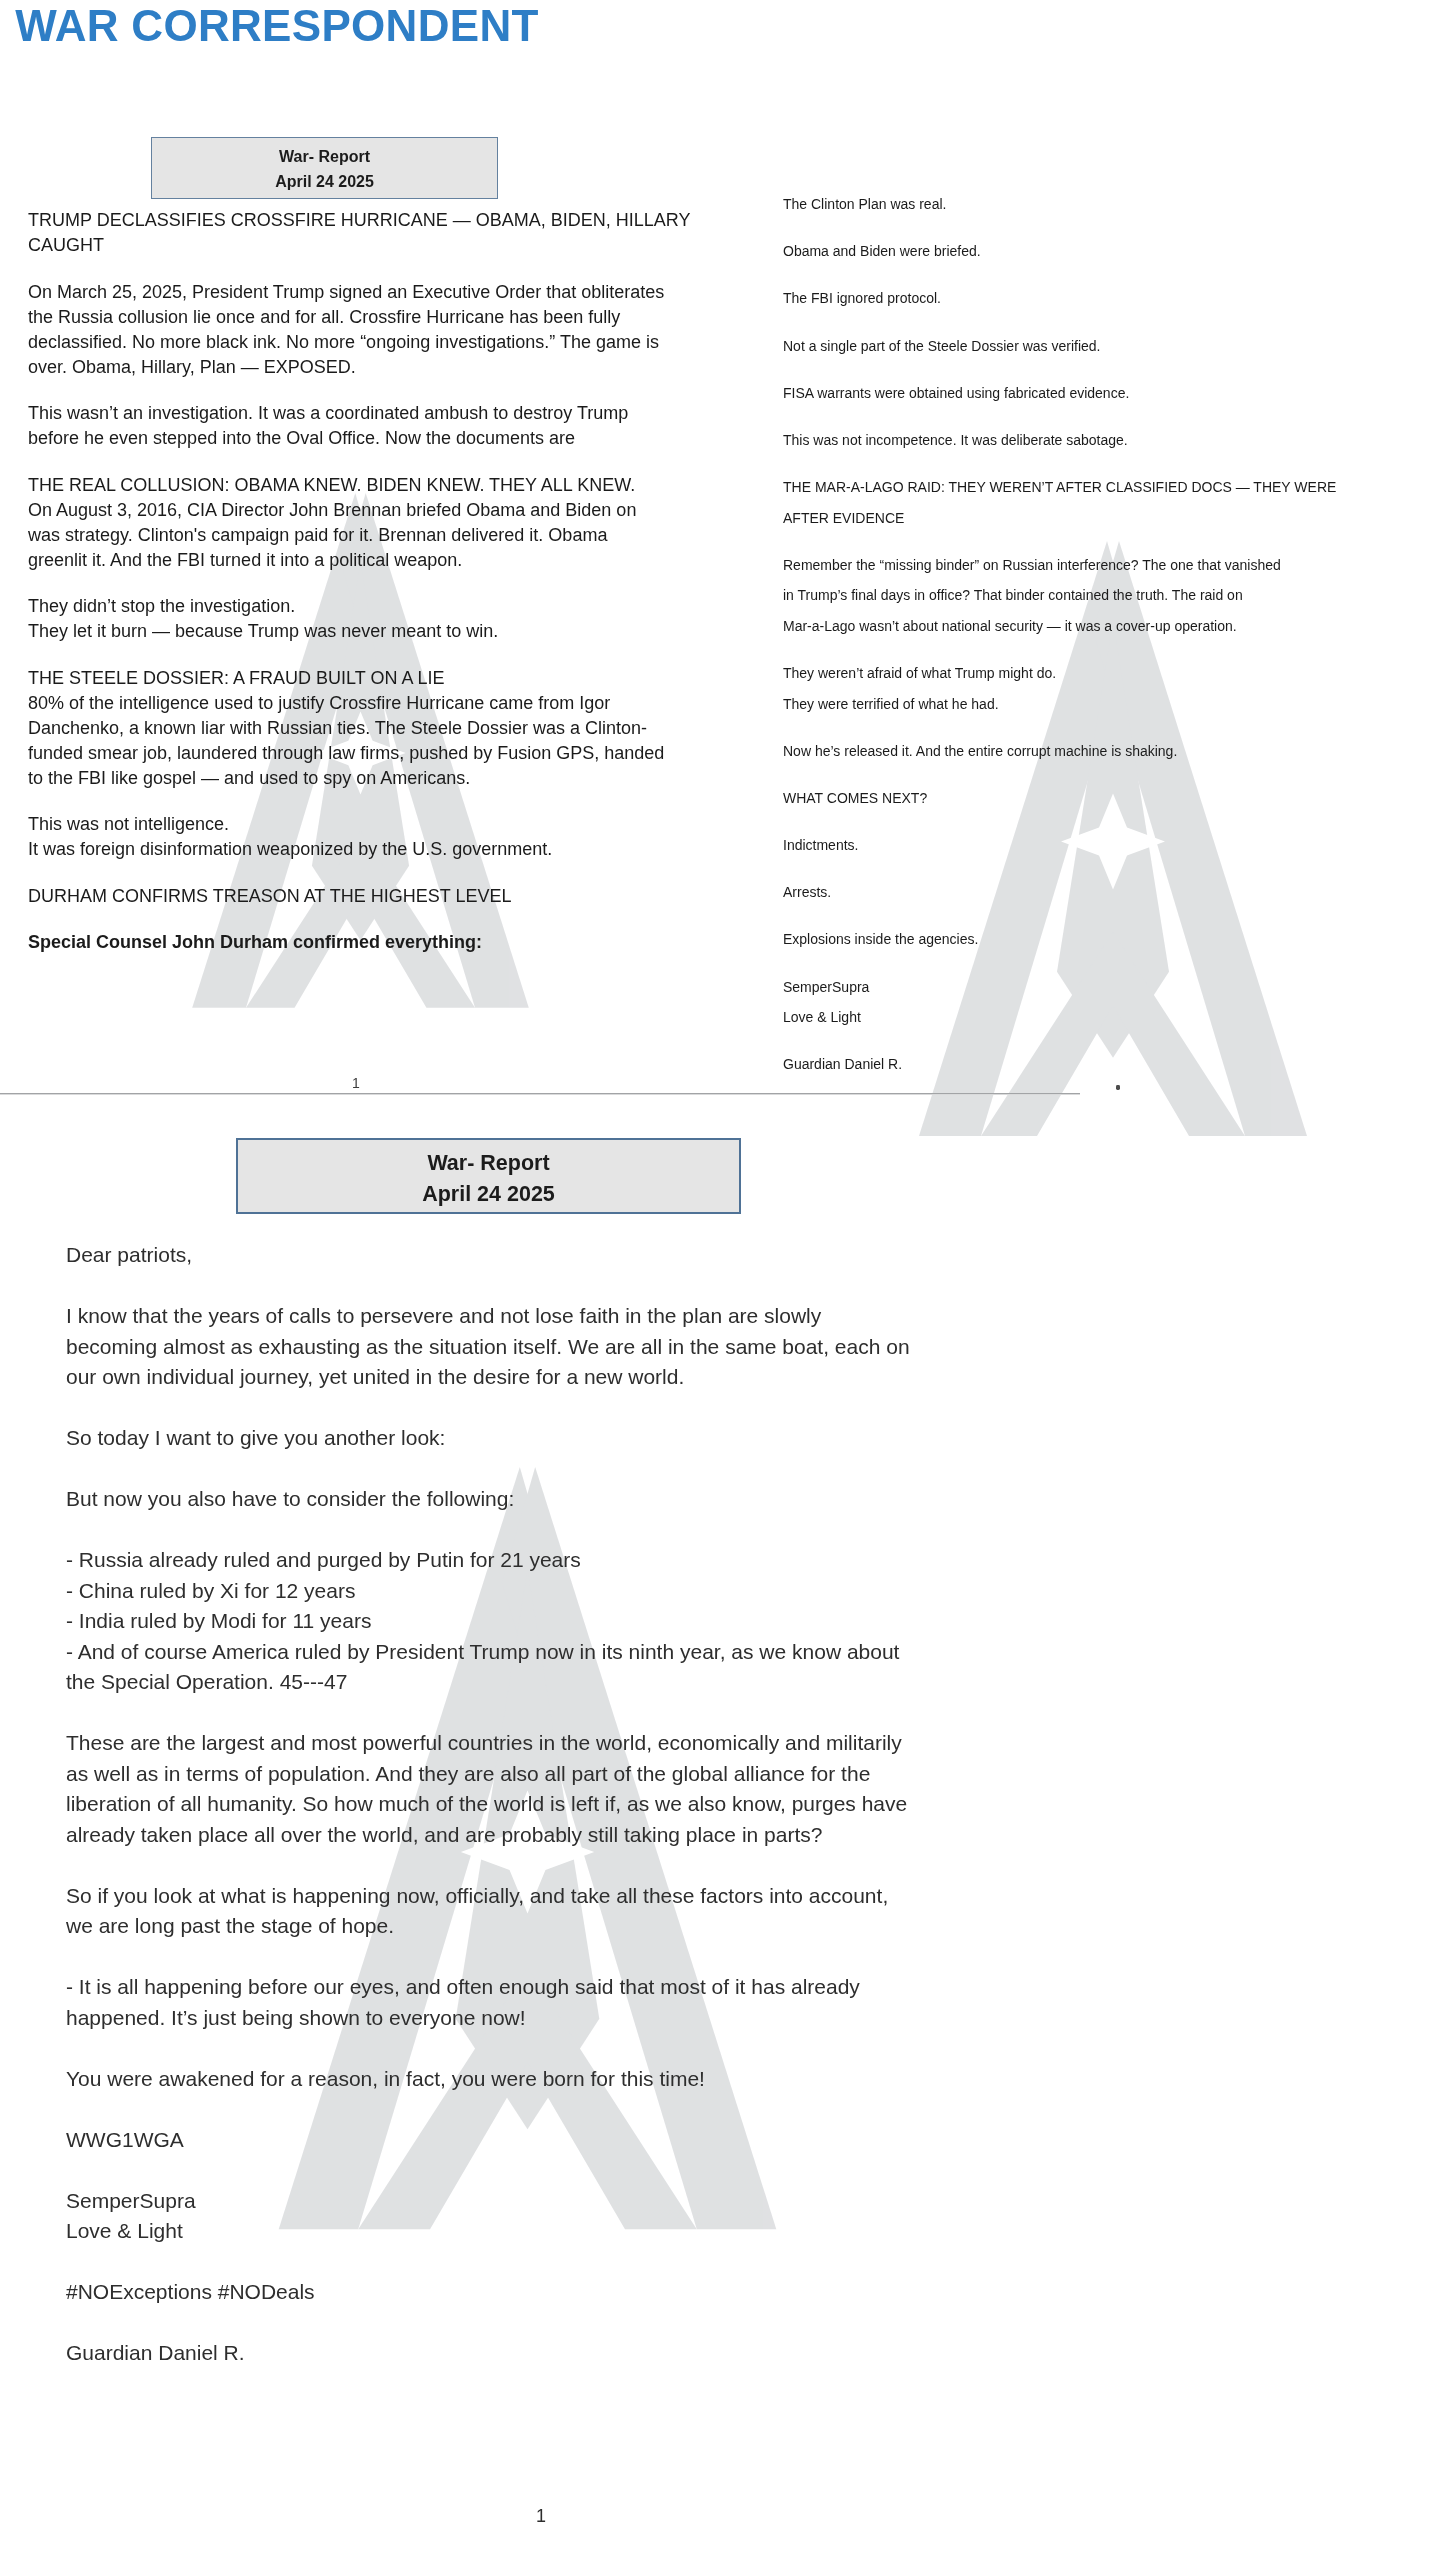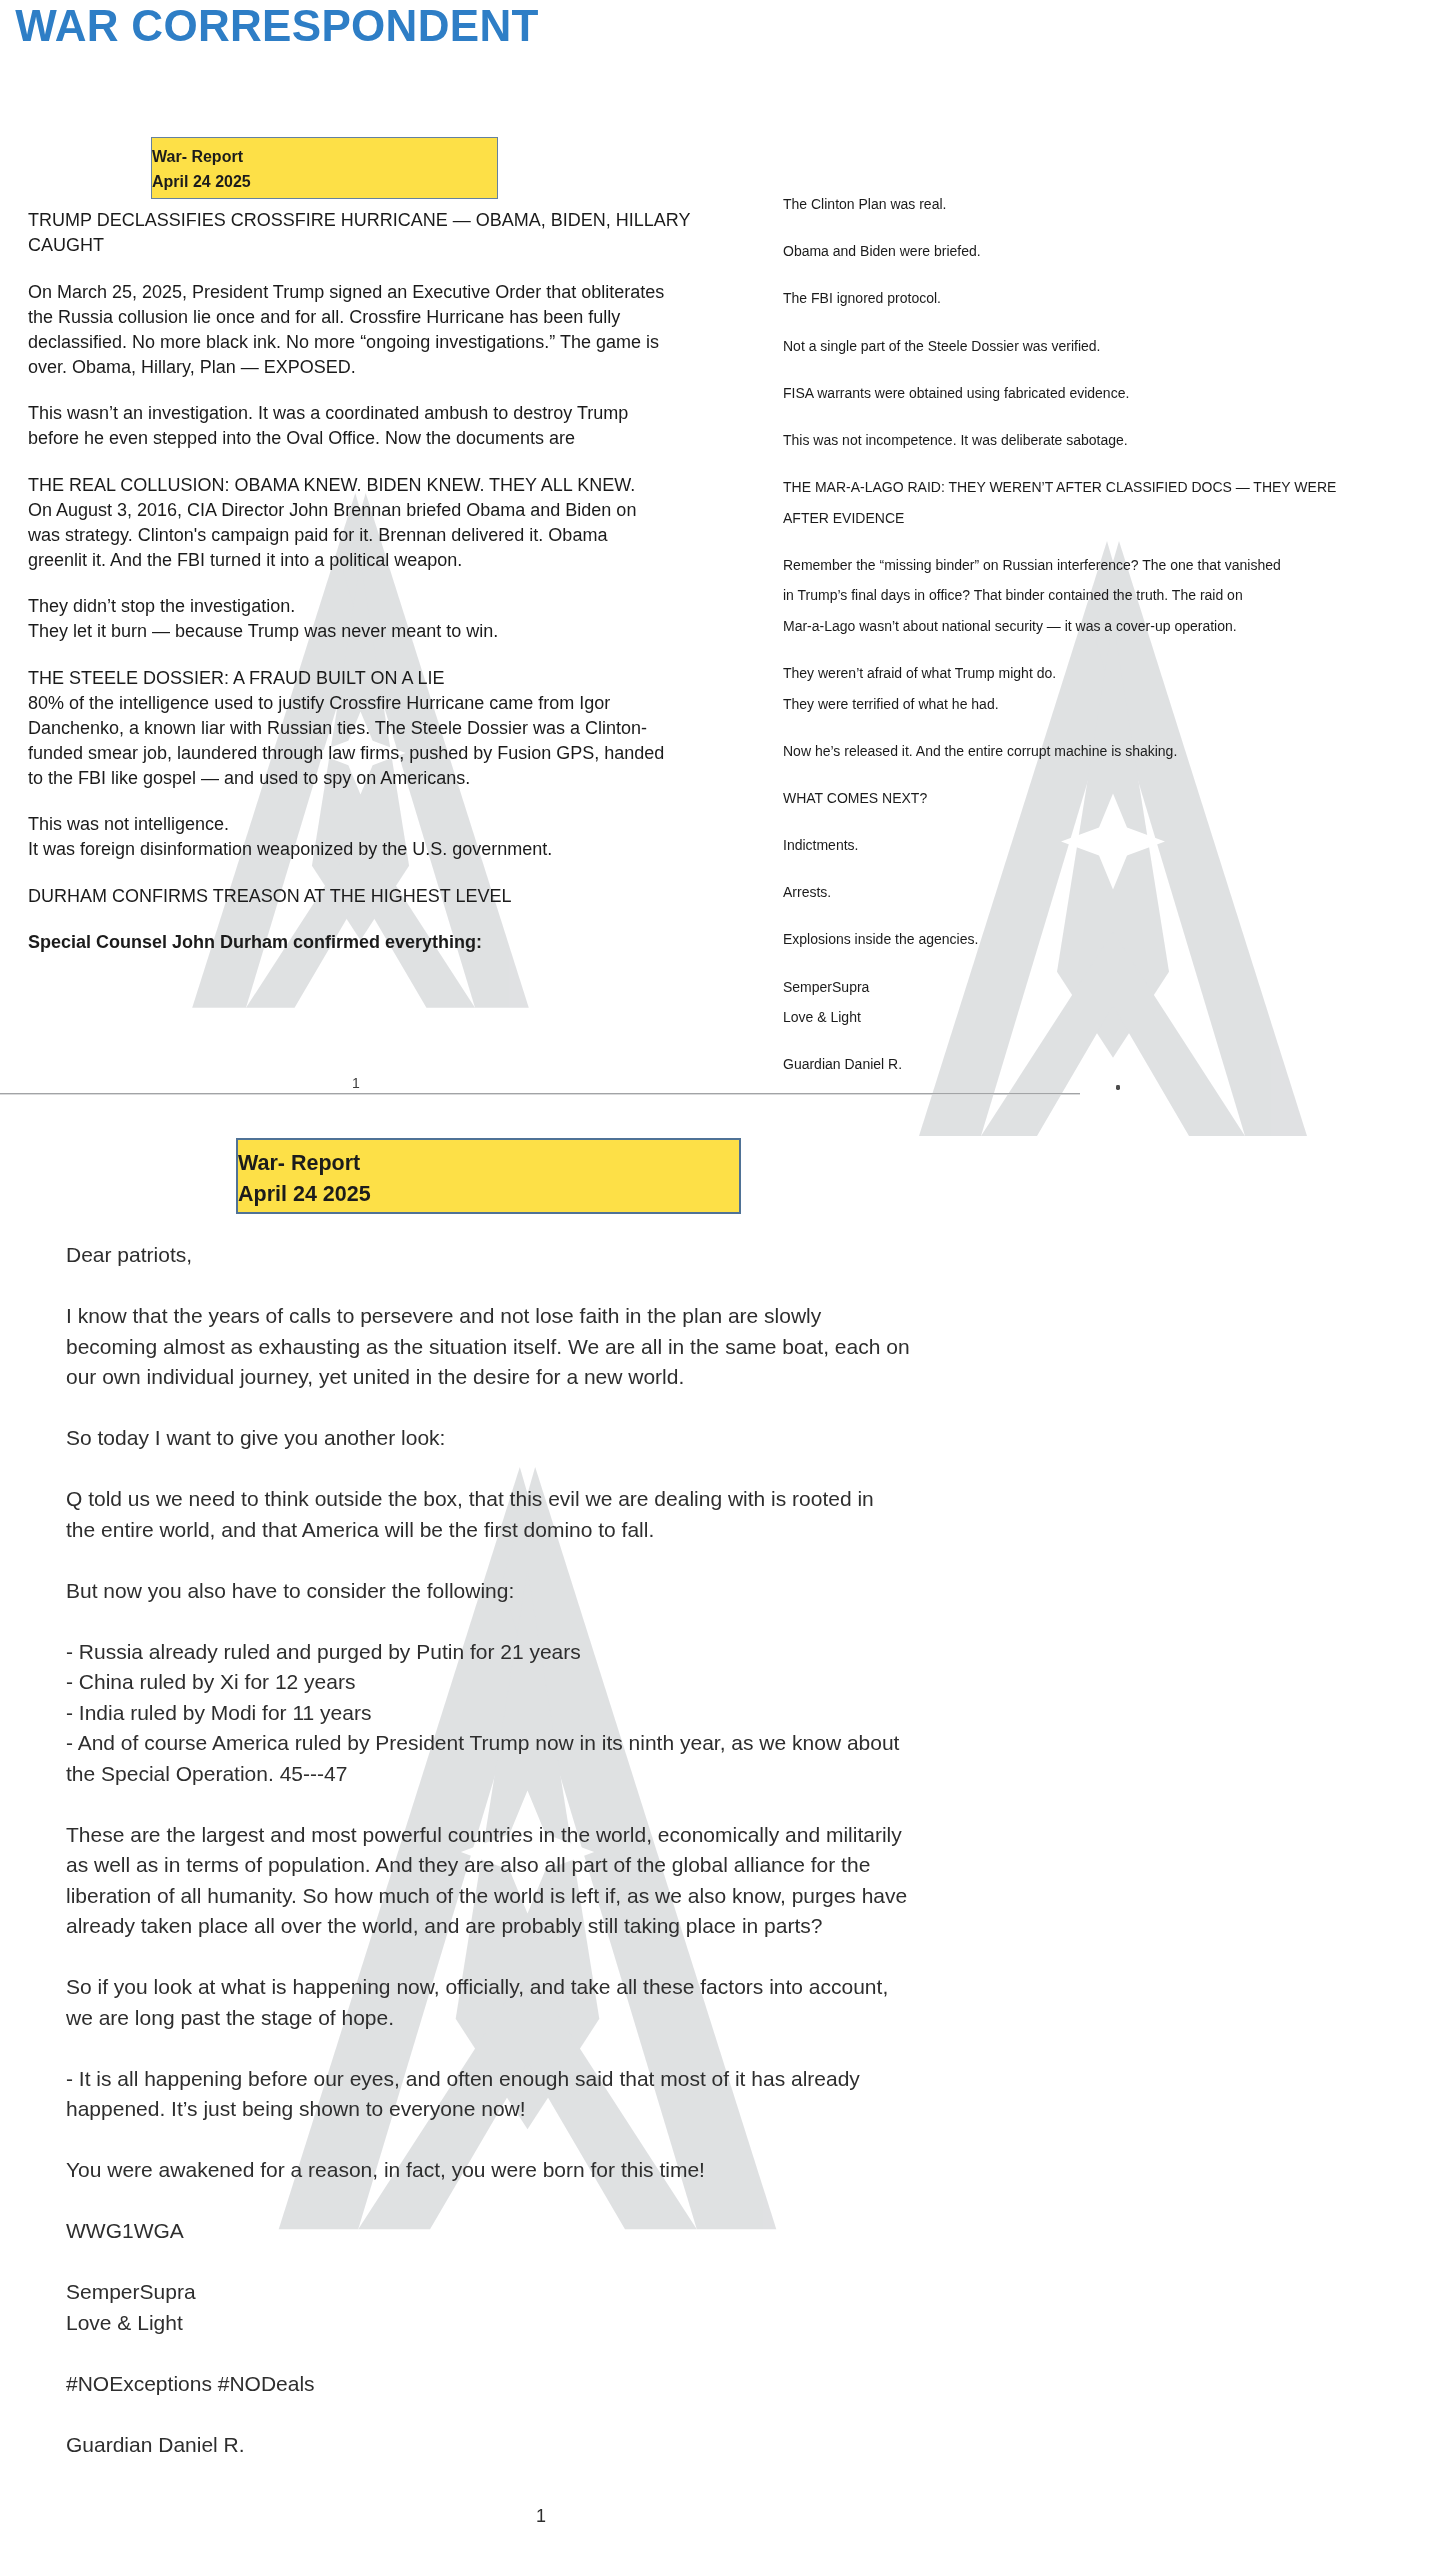--- a/index.html
+++ b/index.html
@@ -25,22 +25,22 @@
   }
 
   
   .watermark { position: absolute; pointer-events: none; }
   .watermark svg { width: 100%; height: 100%; display: block; }
 
   
   .report-box {
     position: absolute;
     box-sizing: border-box;
-    background: #fde047;
-    text-align: left;
+    background: #e5e5e5;
+    text-align: center;
     color: #1c1c1c;
   }
   .report-box.small {
     left: 151px; top: 137px; width: 347px; height: 62px;
     border: 1.4px solid #64819f;
     padding-top: 6.2px;
   }
   .report-box.small .rb-line { font-size: 16px; font-weight: 700; line-height: 25px; }
   .report-box.large {
     left: 236px; top: 1138px; width: 505px; height: 76px;
@@ -244,24 +244,20 @@
       </div>
       <div class="para">
         <div class="line">I know that the years of calls to persevere and not lose faith in the plan are slowly</div>
         <div class="line">becoming almost as exhausting as the situation itself. We are all in the same boat, each on</div>
         <div class="line">our own individual journey, yet united in the desire for a new world.</div>
       </div>
       <div class="para">
         <div class="line">So today I want to give you another look:</div>
       </div>
       <div class="para">
-        <div class="line">Q told us we need to think outside the box, that this evil we are dealing with is rooted in</div>
-        <div class="line">the entire world, and that America will be the first domino to fall.</div>
-      </div>
-      <div class="para">
         <div class="line">But now you also have to consider the following:</div>
       </div>
       <div class="para">
         <div class="line">- Russia already ruled and purged by Putin for 21 years</div>
         <div class="line">- China ruled by Xi for 12 years</div>
         <div class="line">- India ruled by Modi for 11 years</div>
         <div class="line">- And of course America ruled by President Trump now in its ninth year, as we know about</div>
         <div class="line">the Special Operation. 45---47</div>
       </div>
       <div class="para">

